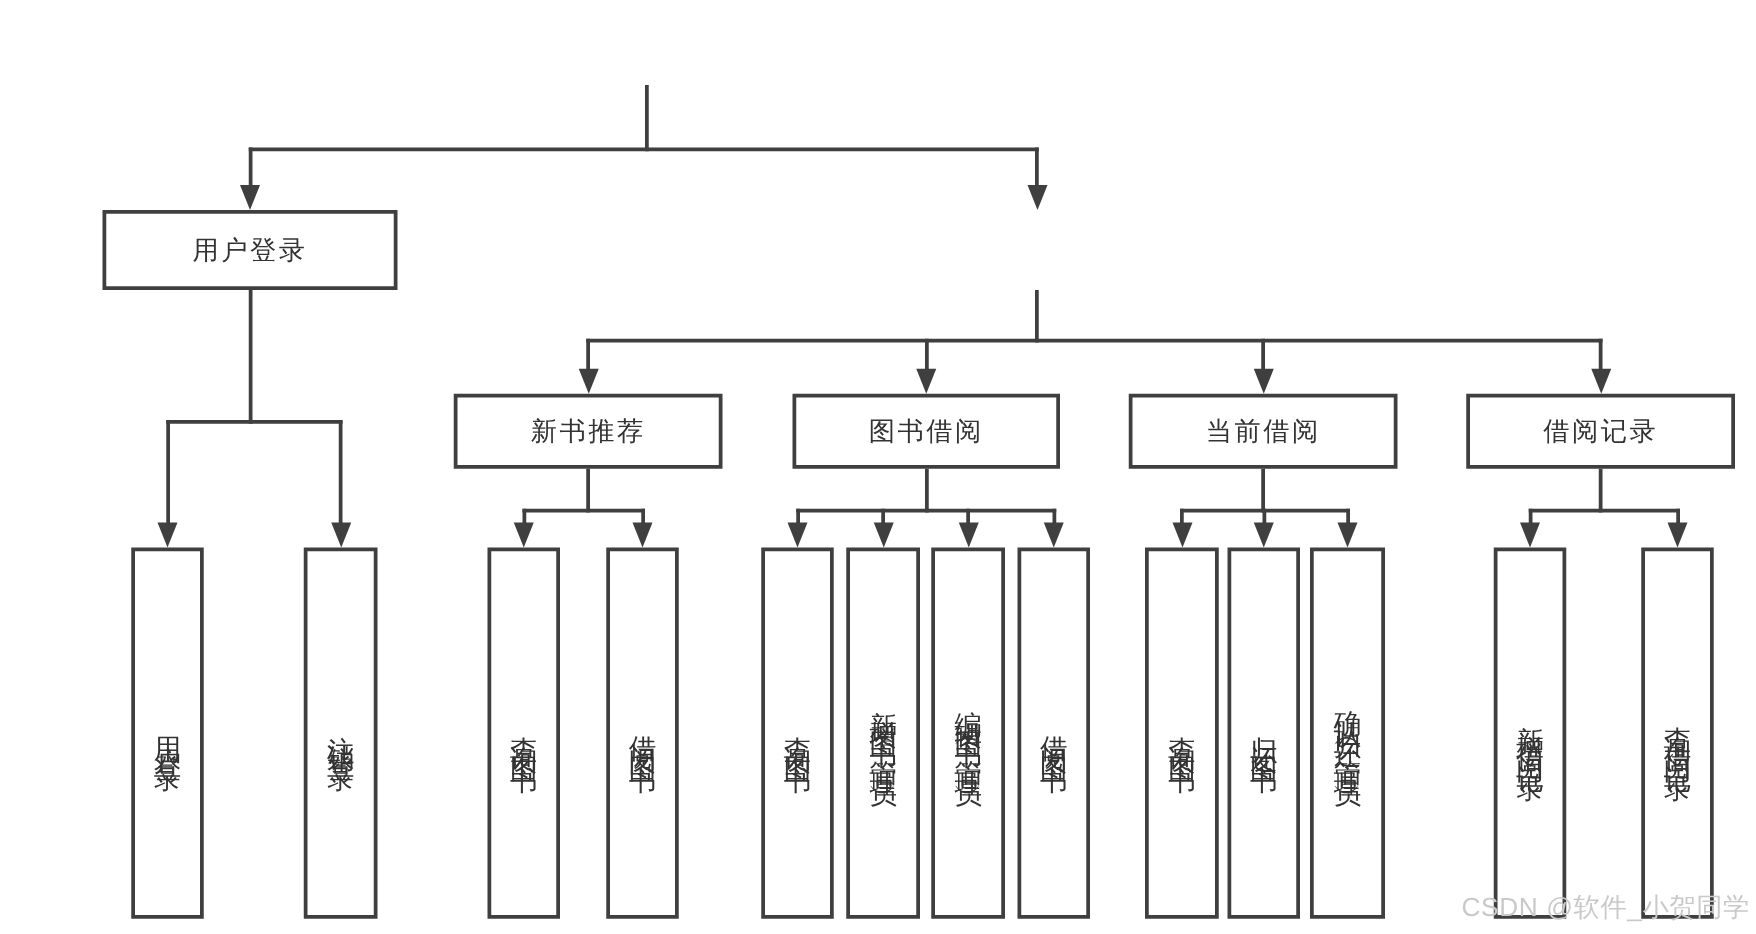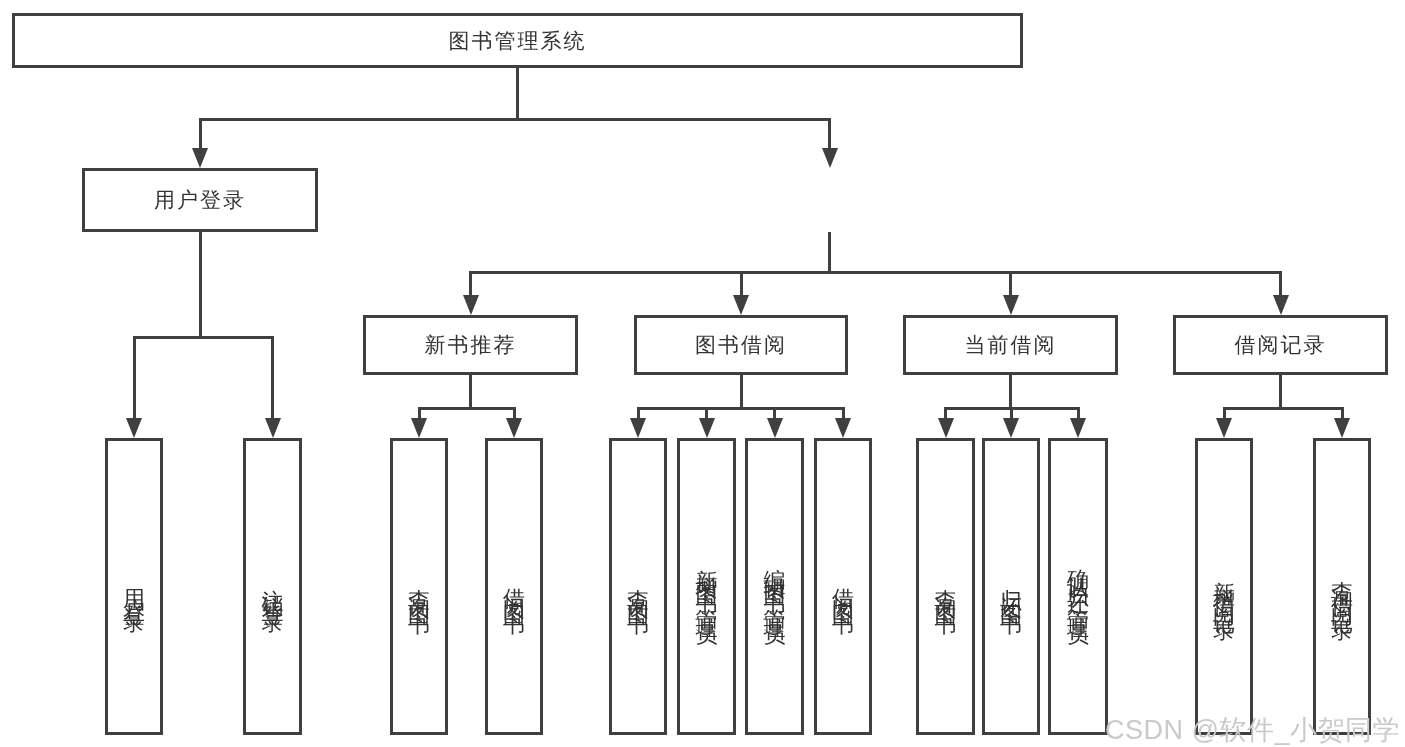--- a/index.html
+++ b/index.html
@@ -33,33 +33,32 @@
   .cline { position: absolute; background: var(--line, #3f3f3f); }
   .arrow {
     position: absolute; width: 0; height: 0;
     border-left: 8px solid transparent;
     border-right: 8px solid transparent;
     border-top: 20px solid var(--line, #3f3f3f);
   }
   #watermark {
     position: absolute;
     top: 712px; right: 5px;
-    font-size: 27px;
+    font-size: 21px;
     color: var(--wm, #c9c9c9);
     letter-spacing: 0.5px;
     z-index: 10;
     white-space: nowrap;
   }
 </style>
 </head>
 <body>
 
 <div id="diagram">
   <div id="watermark">CSDN @软件_小贺同学</div>
-<div class="node horiz" style="left: 12px; top: 13px; width: 1011px; height: 55px;">图书管理系统</div>
     <div class="node horiz" style="left: 82px; top: 168px; width: 236px; height: 64px;">用户登录</div>
     <div class="node vert" style="left: 105px; top: 438px; width: 58px; height: 297px;">用户登录</div>
     <div class="node vert" style="left: 243px; top: 438px; width: 59px; height: 297px;">注销登录</div>
     <div class="node horiz" style="left: 634px; top: 315px; width: 214px; height: 60px;">图书借阅</div>
     <div class="node horiz" style="left: 363px; top: 315px; width: 215px; height: 60px;">新书推荐</div>
     <div class="node horiz" style="left: 903px; top: 315px; width: 215px; height: 60px;">当前借阅</div>
     <div class="node horiz" style="left: 1173px; top: 315px; width: 215px; height: 60px;">借阅记录</div>
     <div class="node vert" style="left: 390px; top: 438px; width: 58px; height: 297px;">查询图书</div>
     <div class="node vert" style="left: 485px; top: 438px; width: 58px; height: 297px;">借阅图书</div>
     <div class="node vert" style="left: 609px; top: 438px; width: 58px; height: 297px;">查询图书</div>

